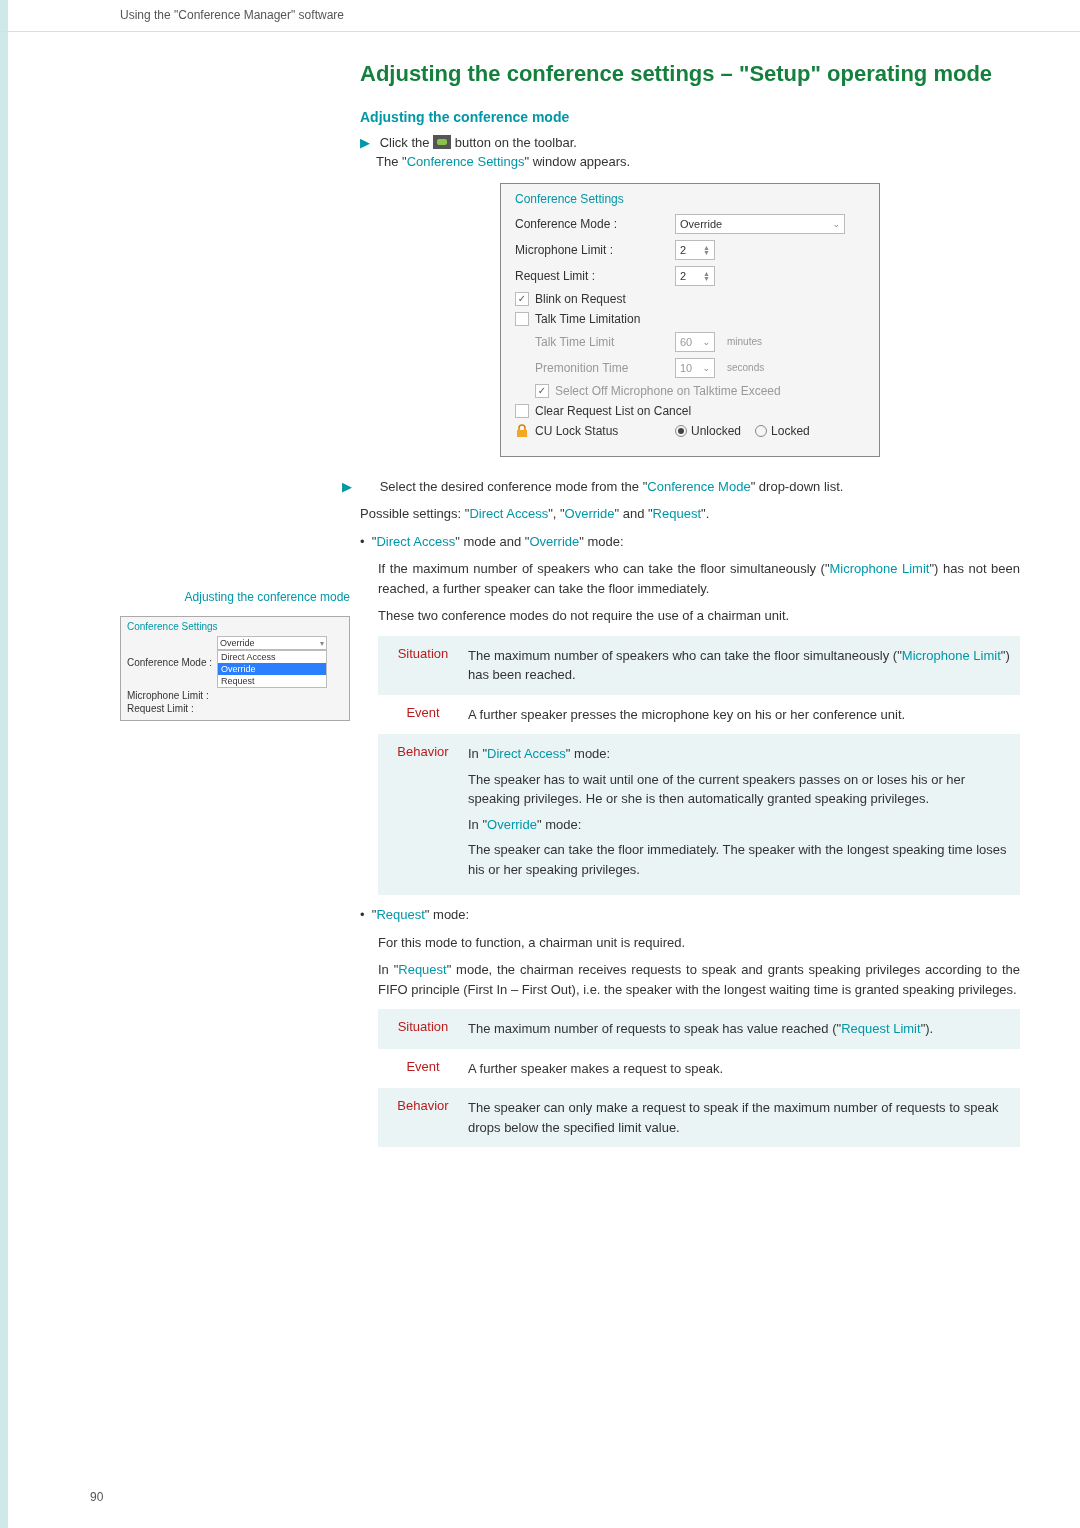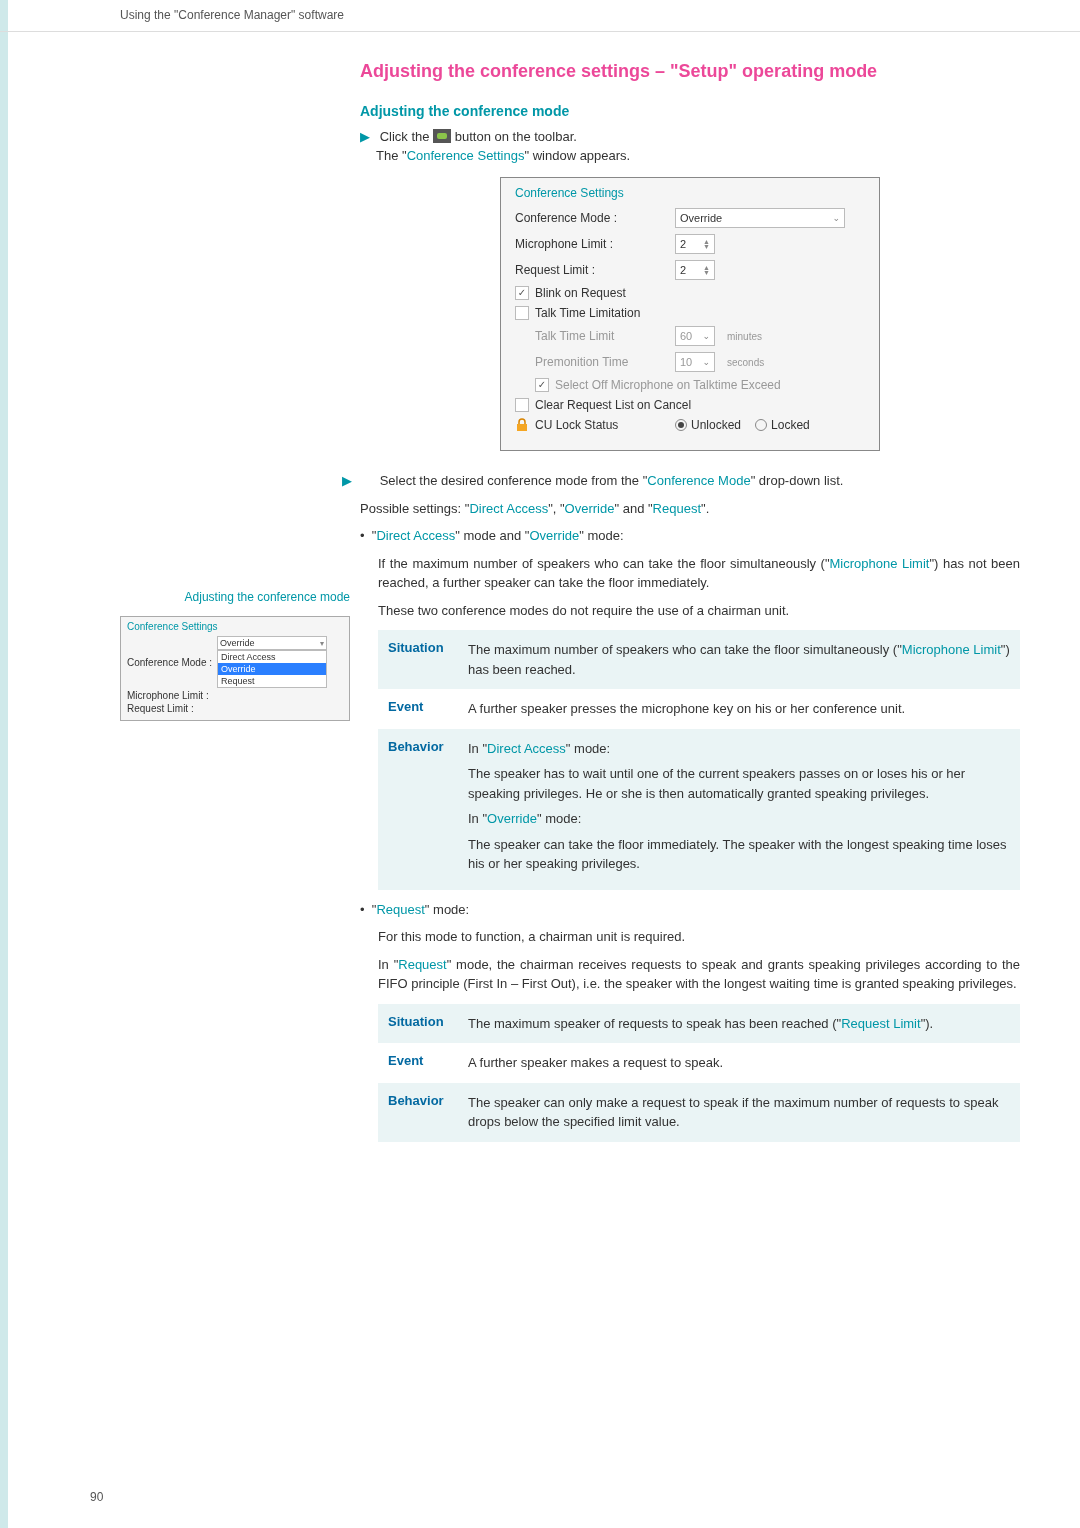--- a/index.html
+++ b/index.html
@@ -35,23 +35,23 @@
   .page {
     position: absolute;
     left: 120px;
     right: 60px;
     top: 60px;
   }
   .main-col {
     margin-left: 240px;
   }
   h1 {
-    font-size: 18px;
+    font-size: 22px;
     font-weight: 600;
-    color: #ec4899;
+    color: #15803d;
     line-height: 1.3;
     margin-bottom: 20px;
   }
   h2.blue {
     color: #0097a7;
     font-size: 14px;
     font-weight: 600;
     margin-bottom: 10px;
   }
   .arrow {
@@ -202,23 +202,24 @@
   .body p.instep { padding-left: 18px; text-indent: -18px; }
   .body .indent-block { padding-left: 18px; }
   .bullet { padding-left: 14px; text-indent: -14px; }
   
   .tbl { width: 100%; margin: 10px 0; }
   .trow { display: flex; }
   .trow.alt { background: #eaf4f5; }
   .trow .tc1 {
     width: 90px;
     padding: 10px 10px;
-    color: #0369a1;
-    font-weight: 700;
+    color: #b91c1c;
+    font-weight: 400;
     font-size: 13px;
+    text-align: center;
   }
   .trow .tc2 {
     flex: 1;
     padding: 10px 10px 10px 0;
     line-height: 1.5;
   }
   .tc2 p { margin: 0 0 6px 0; text-align: left; }
   .pagenum {
     position: absolute;
     left: 90px;
@@ -401,21 +402,21 @@
       <div class="indent-block">
         <p>For this mode to function, a chairman unit is required.</p>
         <p>
           <span>In "</span><span class="teal">Request</span><span>" mode, the chairman receives requests to speak and grants speaking privileges according to the FIFO principle (First In – First Out), i.e. the speaker with the longest waiting time is granted speaking privileges.</span>
         </p>
 
         <div class="tbl">
           <div class="trow alt">
             <div class="tc1">Situation</div>
             <div class="tc2">
-              <span>The maximum speaker of requests to speak has been reached ("</span><span class="teal">Request Limit</span><span>").</span>
+              <span>The maximum number of requests to speak has value reached ("</span><span class="teal">Request Limit</span><span>").</span>
             </div>
           </div>
           <div class="trow">
             <div class="tc1">Event</div>
             <div class="tc2">A further speaker makes a request to speak.</div>
           </div>
           <div class="trow alt">
             <div class="tc1">Behavior</div>
             <div class="tc2">The speaker can only make a request to speak if the maximum number of requests to speak drops below the specified limit value.</div>
           </div>

